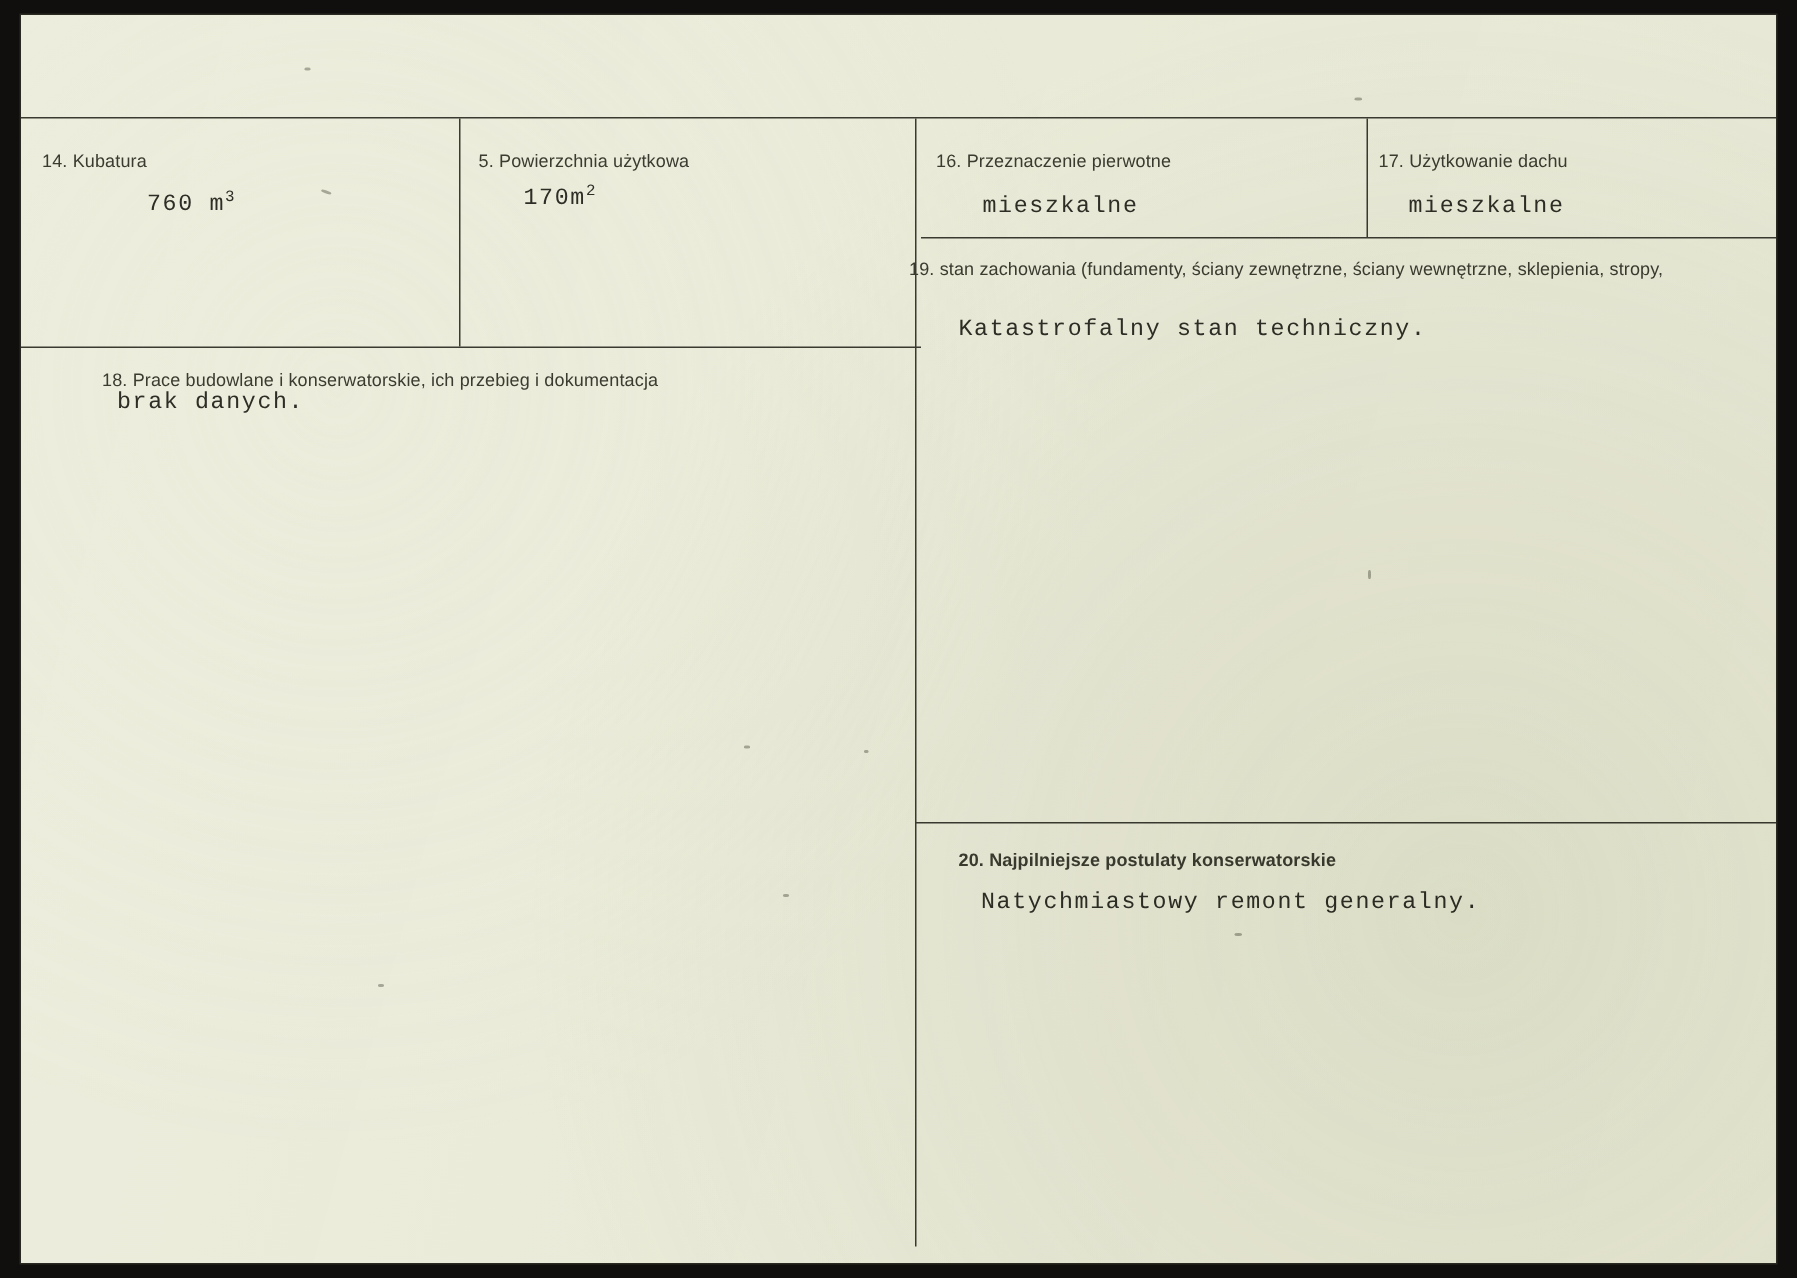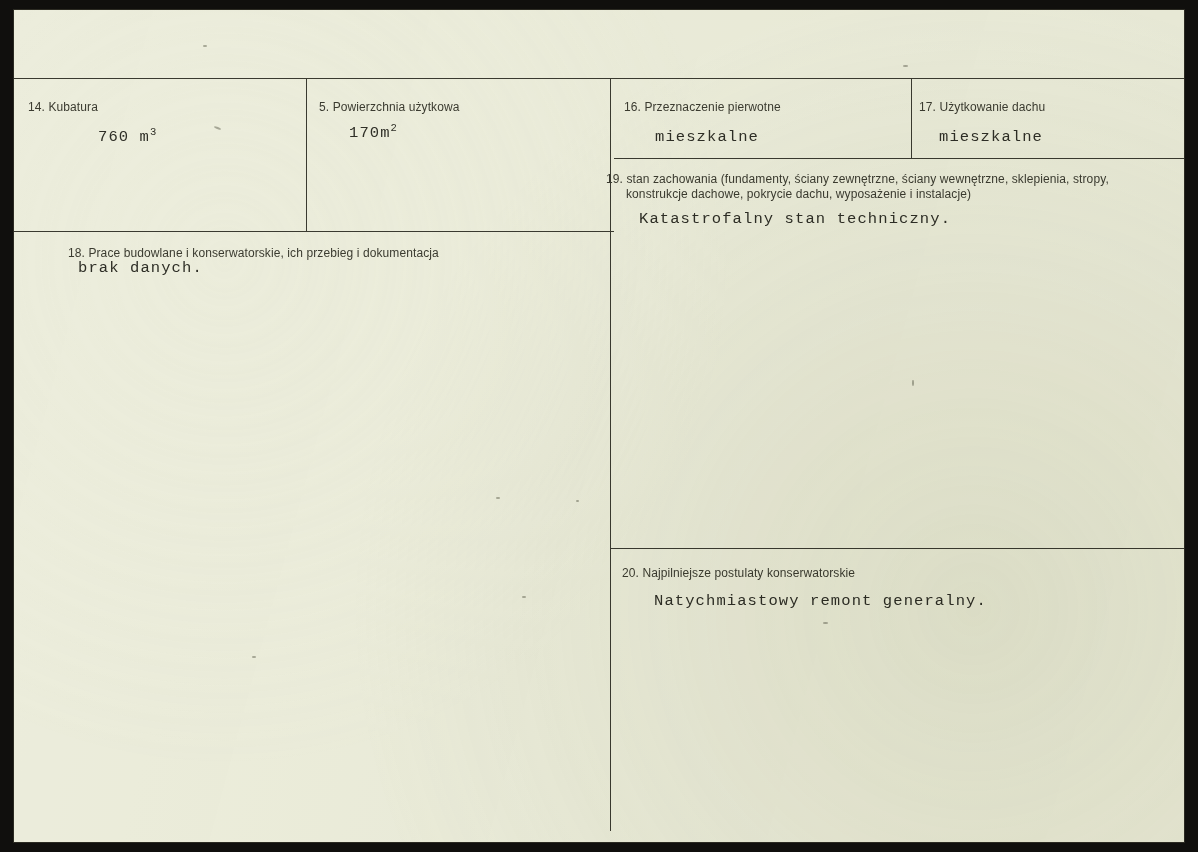--- a/index.html
+++ b/index.html
@@ -120,25 +120,24 @@
   <div class="label" style="left:10px; top:236px; width:560px;margin-left:44px;">
     <span>18.</span>
     <span>Prace budowlane i konserwatorskie, ich przebieg i dokumentacja</span>
   </div>
   <div class="typed" style="left:64px; top:249px;">brak danych.</div>
 
   <div class="label" style="left:592px; top:162px; width:520px;">
     <span>19.</span>
     <span>stan zachowania (fundamenty, ściany zewnętrzne, ściany wewnętrzne, sklepienia, stropy,</span>
     <br>
-    <span style="margin-left:20px; display:inline-block;">konstrukcje dachowe, pokrycie dachu, wyposażenie i instalacje)</span>
   </div>
   <div class="typed" style="left:625px; top:200px;">Katastrofalny stan techniczny.</div>
 
-  <div class="label" style="left:608px; top:556px; width:470px;">
+  <div class="label" style="left:625px; top:556px; width:470px;font-weight:bold;">
     <span>20.</span>
     <span>Najpilniejsze postulaty konserwatorskie</span>
   </div>
   <div class="typed" style="left:640px; top:582px;">Natychmiastowy remont generalny.</div>
 
   <div class="speck" style="left:189px; top:35px; width:4px; height:2px;"></div>
   <div class="speck" style="left:200px; top:117px; width:7px; height:2px; transform:rotate(20deg);"></div>
   <div class="speck" style="left:889px; top:55px; width:5px; height:2px;"></div>
   <div class="speck" style="left:898px; top:370px; width:2px; height:6px;"></div>
   <div class="speck" style="left:482px; top:487px; width:4px; height:2px;"></div>

